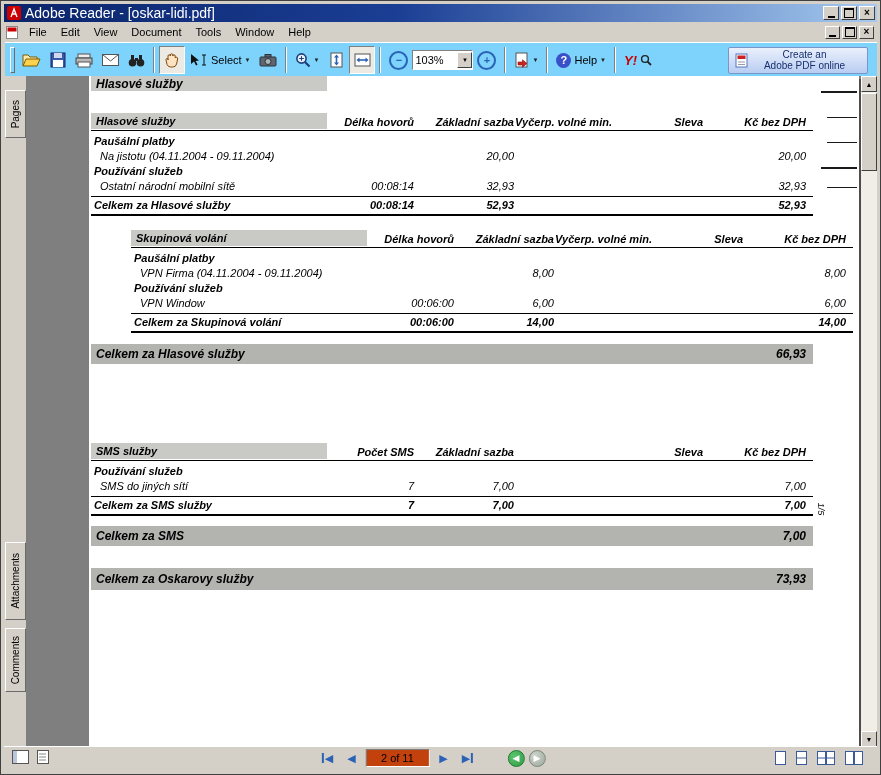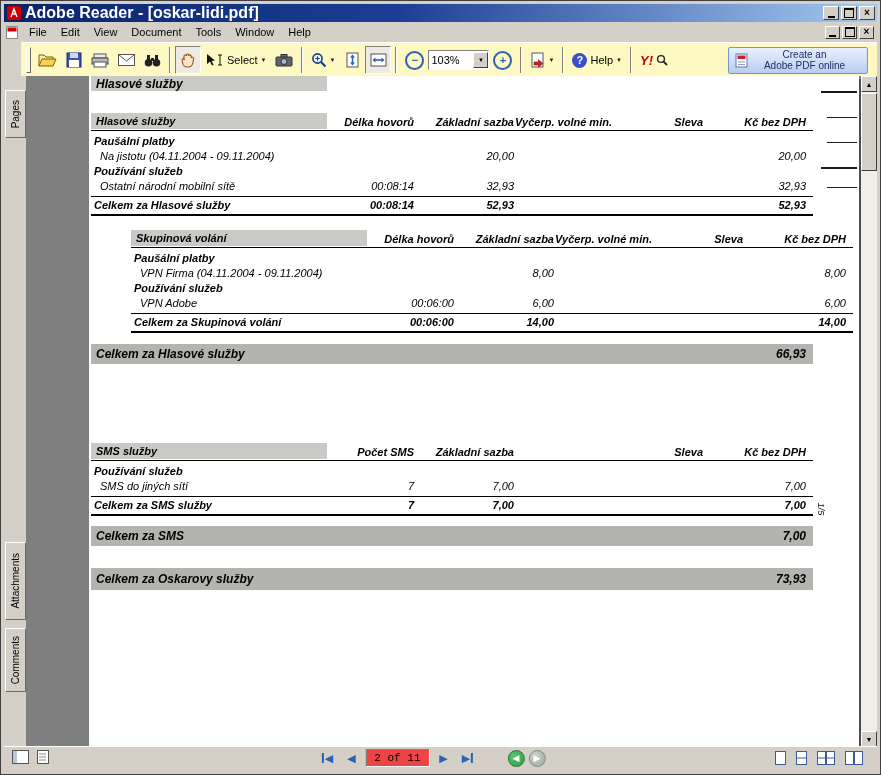--- a/index.html
+++ b/index.html
@@ -3,36 +3,36 @@
 <meta charset="utf-8">
 <style>
   html,body{margin:0;padding:0;}
   body{font-family:"Liberation Sans",sans-serif;background:#555;}
   .window{position:relative;width:881px;height:775px;box-sizing:border-box;background:#d4d0c8;overflow:hidden;border:1px solid #404040;}
 
   
   .titlebar{position:absolute;left:3px;top:3px;right:3px;height:18px;
     background:linear-gradient(90deg,#0a246a 0%,#1b3e94 45%,#a6caf0 100%);
     display:flex;align-items:center;padding-left:3px;color:#fff;}
-  .titlebar .ttext{font-size:16px;font-weight:bold;margin-left:4px;white-space:nowrap;}
+  .titlebar .ttext{font-size:14px;font-weight:normal;margin-left:4px;white-space:nowrap;}
   .winbtns{margin-left:auto;display:flex;gap:2px;padding-right:2px;}
   .wbtn{width:16px;height:14px;background:#d4d0c8;border:1px solid;border-color:#fff #404040 #404040 #fff;
     display:flex;align-items:center;justify-content:center;font-size:10px;font-weight:bold;color:#000;padding:0;line-height:1;}
   .glyph-min{width:7px;height:2px;background:#000;margin-top:7px;}
   .glyph-box{width:8px;height:7px;border:1px solid #000;border-top-width:2px;}
 
   
   .menubar{position:absolute;left:3px;top:21px;right:3px;height:20px;background:#d4d0c8;display:flex;align-items:center;font-size:11px;}
   .menubar .doc-icon{margin:0 4px 0 2px;display:flex;}
   .menu-item{padding:3px 7px;}
   .mdi-btns{margin-left:auto;display:flex;gap:2px;padding-right:3px;}
   .mdi-btns .wbtn{width:15px;height:13px;}
 
   
-  .toolbar{position:absolute;left:20px;top:41px;right:3px;height:34px;background:#fef9c3;
+  .toolbar{position:absolute;left:4px;top:41px;right:3px;height:34px;background:#7dd3fc;
     border-top:1px solid #fff;display:flex;align-items:center;padding:0 4px;}
   .grip{width:3px;height:24px;border:1px solid;border-color:#fff #6a6a6a #6a6a6a #fff;margin:0 3px 0 1px;}
   .sep{width:0;height:26px;border-left:1px solid #808080;border-right:1px solid #fff;margin:0 4px;}
   .tbtn{height:28px;min-width:26px;display:flex;align-items:center;justify-content:center;gap:3px;
     background:transparent;border:1px solid transparent;padding:0 3px;font-size:11px;color:#000;}
   .tbtn.pressed{background:#eceae3;border-color:#808080 #fff #fff #808080;}
   .dd{font-size:6px;color:#222;}
   .circle-ico{width:15px;height:15px;border-radius:50%;border:2px solid #2a62b5;color:#2a62b5;
     display:flex;align-items:center;justify-content:center;font-size:11px;font-weight:bold;line-height:1;}
   .help-q{width:15px;height:15px;border-radius:50%;background:#3a50c8;color:#fff;display:flex;align-items:center;
@@ -85,22 +85,22 @@
   .sthumb{position:absolute;left:0;top:17px;width:16px;height:78px;background:#d4d0c8;border:1px solid;
     border-color:#fff #404040 #404040 #fff;box-sizing:border-box;}
 
   
   .statusbar{position:absolute;left:3px;right:3px;bottom:3px;height:24px;background:#d4d0c8;border-top:1px solid #fff;}
   .sb-left{position:absolute;left:8px;top:3px;display:flex;gap:8px;align-items:center;}
   .sb-nav{position:absolute;left:50%;top:2px;transform:translateX(-54%);display:flex;align-items:center;gap:4px;}
   .navbtn{width:20px;height:18px;background:transparent;border:0;display:flex;align-items:center;justify-content:center;
     color:#2a62b5;font-size:11px;padding:0;gap:1px;}
   .navbar-g{display:inline-block;width:2px;height:10px;background:#2a62b5;}
-  .pagebox{width:62px;height:16px;background:#ef4444;border:1px solid;border-color:#808080 #fff #fff #808080;
-    text-align:center;font-size:11px;font-family:Liberation Mono, monospace;padding:0;}
+  .pagebox{width:62px;height:16px;background:#c2410c;border:1px solid;border-color:#808080 #fff #fff #808080;
+    text-align:center;font-size:11px;font-family:Liberation Sans, sans-serif;padding:0;}
   .histbtn{width:17px;height:17px;border-radius:50%;border:1px solid #1d7a30;color:#fff;font-size:9px;
     display:flex;align-items:center;justify-content:center;padding:0;}
   .hist-back{background:radial-gradient(circle at 35% 35%,#5cc56f,#2d9a43);margin-left:26px;}
   .hist-fwd{background:radial-gradient(circle at 35% 35%,#cfd6cd,#9aa69a);border-color:#7d887d;}
   .sb-right{position:absolute;right:14px;top:4px;display:flex;gap:10px;align-items:center;}
   .sb-ico{background:transparent;border:0;padding:0;display:flex;}
 </style>
 </head>
 <body>
 
@@ -379,21 +379,21 @@
           <span class="col r7">Kč bez DPH</span>
         </div>
         <div class="trow"><span class="slbl">Paušální platby</span></div>
         <div class="trow">
           <span class="ilbl">VPN Firma (04.11.2004 - 09.11.2004)</span>
           <span class="val r299">8,00</span>
           <span class="val r7">8,00</span>
         </div>
         <div class="trow"><span class="slbl">Používání služeb</span></div>
         <div class="trow">
-          <span class="ilbl">VPN Adobe</span>
+          <span class="ilbl">VPN Window</span>
           <span class="val r399">00:06:00</span>
           <span class="val r299">6,00</span>
           <span class="val r7">6,00</span>
         </div>
         <div class="trow total">
           <span class="slbl">Celkem za Skupinová volání</span>
           <span class="val r399">00:06:00</span>
           <span class="val r299">14,00</span>
           <span class="val r7">14,00</span>
         </div>

